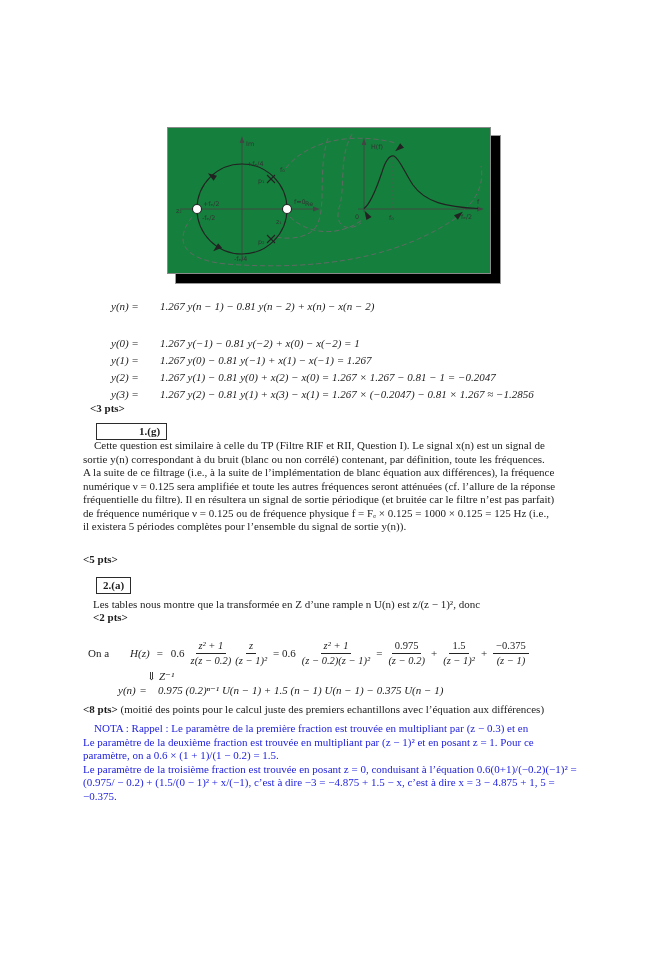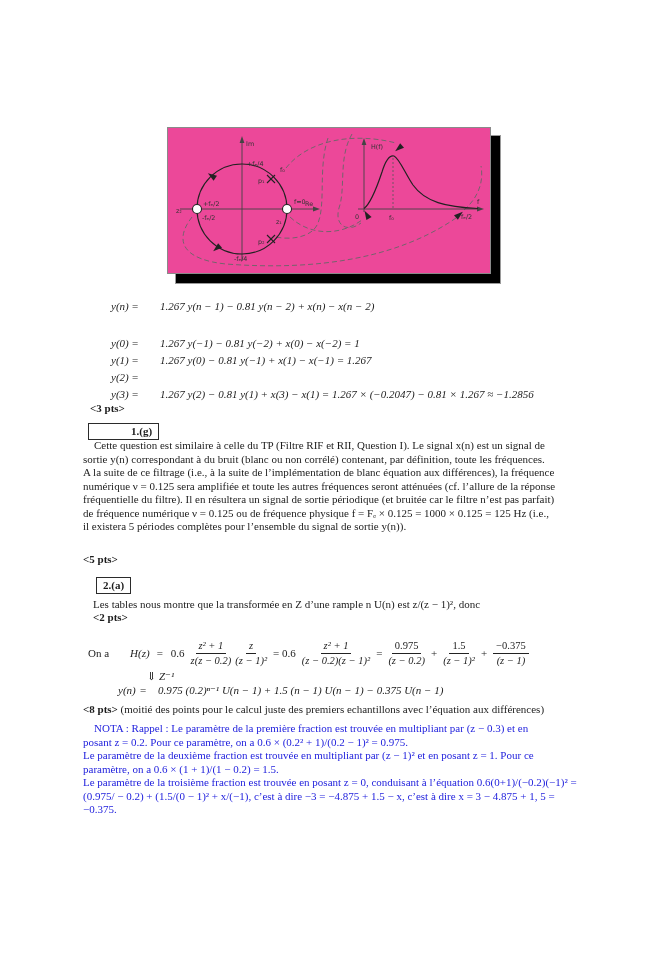--- a/index.html
+++ b/index.html
@@ -4,21 +4,21 @@
 <style>
   html,body{margin:0;padding:0;}
   body{
     width:660px;height:963px;background:#ffffff;position:relative;
     font-family:"Liberation Serif","DejaVu Serif",serif;
     color:#1c1c1c;font-size:11px;
   }
   .abs{position:absolute;}
   
   #fig-shadow{left:175px;top:135px;width:324px;height:147px;background:#000;border:1px solid #9a9a9a;}
-  #fig-box{left:167px;top:127px;width:322px;height:145px;background:#ec4899;border:1px solid #8a8a8a;}
+  #fig-box{left:167px;top:127px;width:322px;height:145px;background:#15803d;border:1px solid #8a8a8a;}
   #fig-box svg{display:block;}
   .figtext{font-family:"DejaVu Sans","Liberation Sans",sans-serif;font-size:6.4px;fill:#333;}
   
   .eqrow{position:absolute;left:0;width:660px;height:14px;font-style:italic;}
   .eqrow .lhs{position:absolute;left:111px;}
   .eqrow .eq{position:absolute;left:132px;font-style:normal;}
   .eqrow .rhs{position:absolute;left:160px;white-space:nowrap;}
   .pts{font-weight:bold;font-style:normal;}
   .secbox{position:absolute;border:1px solid #2b2b2b;padding:1px 6px 2px 6px;font-weight:bold;background:#fff;}
   .para{position:absolute;left:83px;width:498px;line-height:13.5px;}
@@ -116,29 +116,30 @@
   <span class="rhs">1.267 y(−1) − 0.81 y(−2) + x(0) − x(−2) = 1</span>
 </div>
 <div class="eqrow" style="top:354px;">
   <span class="lhs">y(1)</span>
   <span class="eq">=</span>
   <span class="rhs">1.267 y(0) − 0.81 y(−1) + x(1) − x(−1) = 1.267</span>
 </div>
 <div class="eqrow" style="top:371px;">
   <span class="lhs">y(2)</span>
   <span class="eq">=</span>
+  <span class="rhs">1.267 y(1) − 0.81 y(0) + x(2) − x(0) = 1.267 × 1.267 − 0.81 − 1 = −0.2047</span>
 </div>
 <div class="eqrow" style="top:388px;">
   <span class="lhs">y(3)</span>
   <span class="eq">=</span>
   <span class="rhs">1.267 y(2) − 0.81 y(1) + x(3) − x(1) = 1.267 × (−0.2047) − 0.81 × 1.267 ≈ −1.2856</span>
 </div>
 <div class="abs pts" style="left:90px;top:402px;">&lt;3 pts&gt;</div>
 
-<div class="secbox" style="left:88px;top:423px;padding-left:42px;">1.(g)</div>
+<div class="secbox" style="left:96px;top:423px;padding-left:42px;">1.(g)</div>
 <div class="para" style="top:439px;">
   <div class="ln indent">Cette question est similaire à celle du TP (Filtre RIF et RII, Question I). Le signal x(n) est un signal de</div>
   <div class="ln">sortie y(n) correspondant à du bruit (blanc ou non corrélé) contenant, par définition, toute les fréquences.</div>
   <div class="ln">A la suite de ce filtrage (i.e., à la suite de l’implémentation de blanc équation aux différences), la fréquence</div>
   <div class="ln">numérique ν = 0.125 sera amplifiée et toute les autres fréquences seront atténuées (cf. l’allure de la réponse</div>
   <div class="ln">fréquentielle du filtre). Il en résultera un signal de sortie périodique (et bruitée car le filtre n’est pas parfait)</div>
   <div class="ln">de fréquence numérique ν = 0.125 ou de fréquence physique f = Fₑ × 0.125 = 1000 × 0.125 = 125 Hz (i.e.,</div>
   <div class="ln">il existera 5 périodes complètes pour l’ensemble du signal de sortie y(n)).</div>
 </div>
 <div class="abs pts" style="left:83px;top:553px;">&lt;5 pts&gt;</div>
@@ -188,19 +189,18 @@
 <div class="abs" style="left:140px;top:684px;">=</div>
 <div class="abs mi" style="left:158px;top:684px;white-space:nowrap;">0.975 (0.2)ⁿ⁻¹ U(n − 1) + 1.5 (n − 1) U(n − 1) − 0.375 U(n − 1)</div>
 
 <div class="abs" style="left:83px;top:703px;white-space:nowrap;">
   <span class="pts">&lt;8 pts&gt;</span>
   <span>(moitié des points pour le calcul juste des premiers echantillons avec l’équation aux différences)</span>
 </div>
 
 <div class="para blue" style="top:722px;">
   <div class="ln indent">NOTA : Rappel : Le paramètre de la première fraction est trouvée en multipliant par (z − 0.3) et en</div>
-  <div class="ln">posant z = 0.2. Pour ce paramètre, on a 0.6 × (0.2² + 1)/(0.2 − 1)² = 0.975.</div>
   <div class="ln">Le paramètre de la deuxième fraction est trouvée en multipliant par (z − 1)² et en posant z = 1. Pour ce</div>
   <div class="ln">paramètre, on a 0.6 × (1 + 1)/(1 − 0.2) = 1.5.</div>
   <div class="ln">Le paramètre de la troisième fraction est trouvée en posant z = 0, conduisant à l’équation 0.6(0+1)/(−0.2)(−1)² =</div>
   <div class="ln">(0.975/ − 0.2) + (1.5/(0 − 1)² + x/(−1), c’est à dire −3 = −4.875 + 1.5 − x, c’est à dire x = 3 − 4.875 + 1, 5 =</div>
   <div class="ln">−0.375.</div>
 </div>
 
 </body></html>

